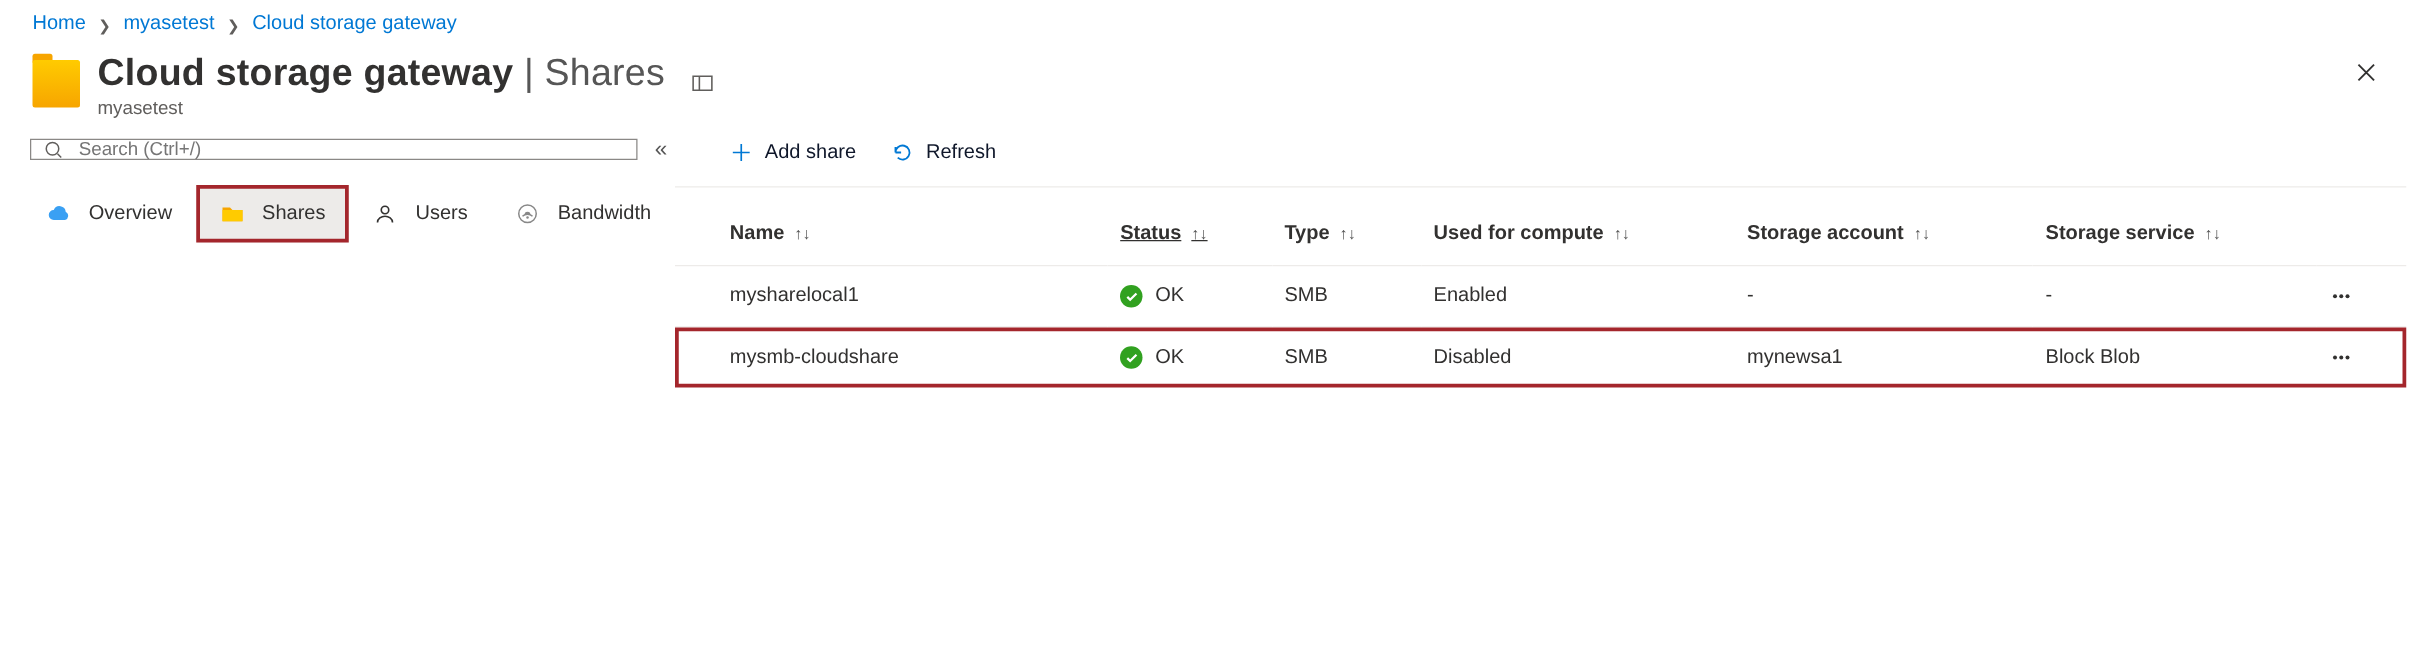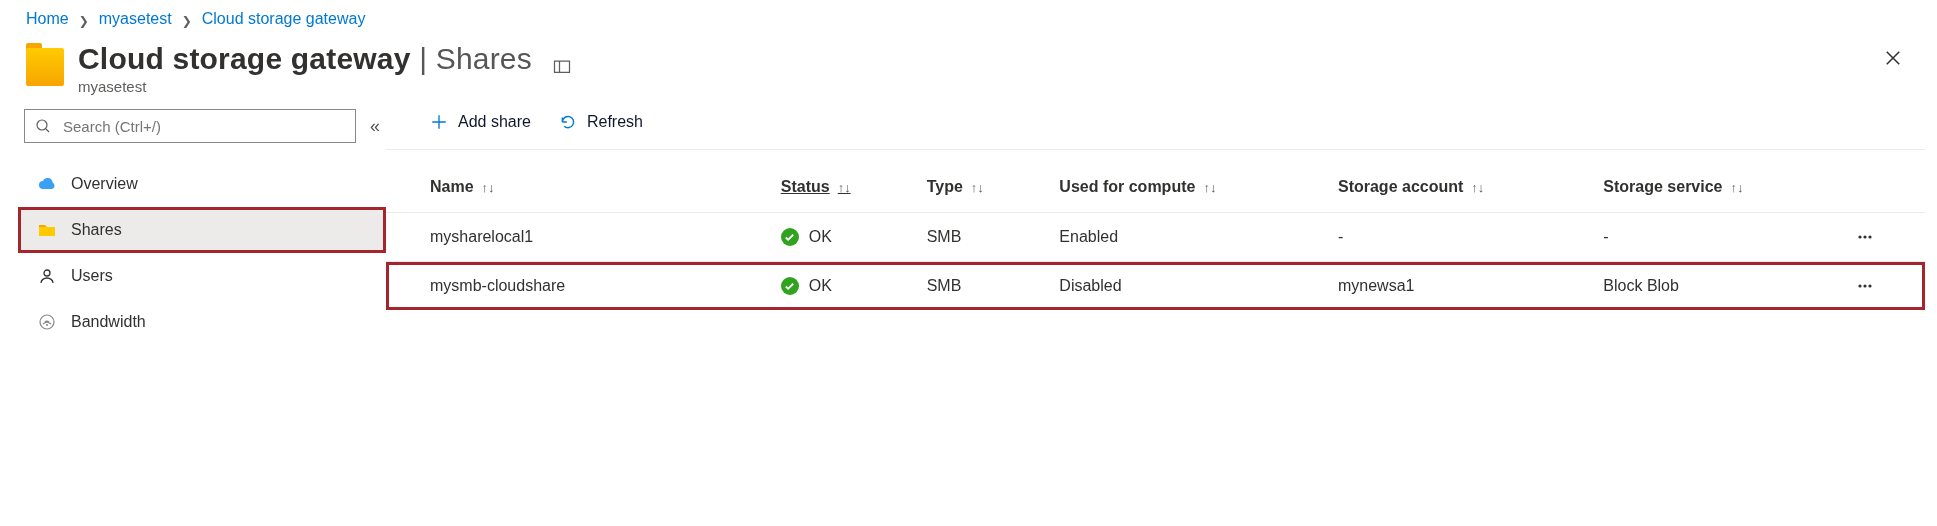--- a/index.html
+++ b/index.html
@@ -32,26 +32,26 @@
   .pin-icon{margin-left:20px;align-self:center;margin-top:-6px}
   .close-icon{position:absolute;right:34px;top:6px;cursor:pointer}
 
   
   .body{display:flex;padding:0 12px 0 18px;gap:0}
   .sidebar{flex:0 0 368px;padding:4px 0 0 0}
   .main{flex:1;min-width:0}
 
   
   .search-row{display:flex;align-items:center;gap:14px;padding:0 6px 18px 6px}
-  .search-box{flex:1;display:flex;align-items:center;border:1px solid #8a8886;height:34px;padding:0 10px;gap:10px}
+  .search-box{flex:1;display:flex;align-items:center;border:1px solid #8a8886;height:17px;padding:0 10px;gap:10px}
   .search-box input{border:none;outline:none;flex:1;font-size:15px;background:transparent;color:#555}
   .collapse-toggle{font-size:18px;color:#555}
 
   
-  .nav{display:flex;flex-direction:column;gap:0}
+  .nav{display:flex;flex-direction:row;gap:0}
   .nav-item{display:flex;align-items:center;gap:14px;padding:10px 16px;cursor:pointer;font-size:16px;border:3px solid transparent}
   .nav-item.selected{background:var(--selected)}
   .nav-item.highlighted{border:3px solid var(--highlight)}
   .nav-icon{width:20px;height:20px;display:flex;align-items:center;justify-content:center;color:#555}
 
   
   .cmdbar{display:flex;align-items:center;gap:28px;padding:6px 16px 18px 44px;border-bottom:1px solid var(--border);margin-left:0;margin-top:2px}
   .cmd{display:flex;align-items:center;gap:10px;color:#0f172a;cursor:pointer;font-size:16px}
   .cmd .cmd-icon{color:var(--azure-blue);display:flex;align-items:center}
 

